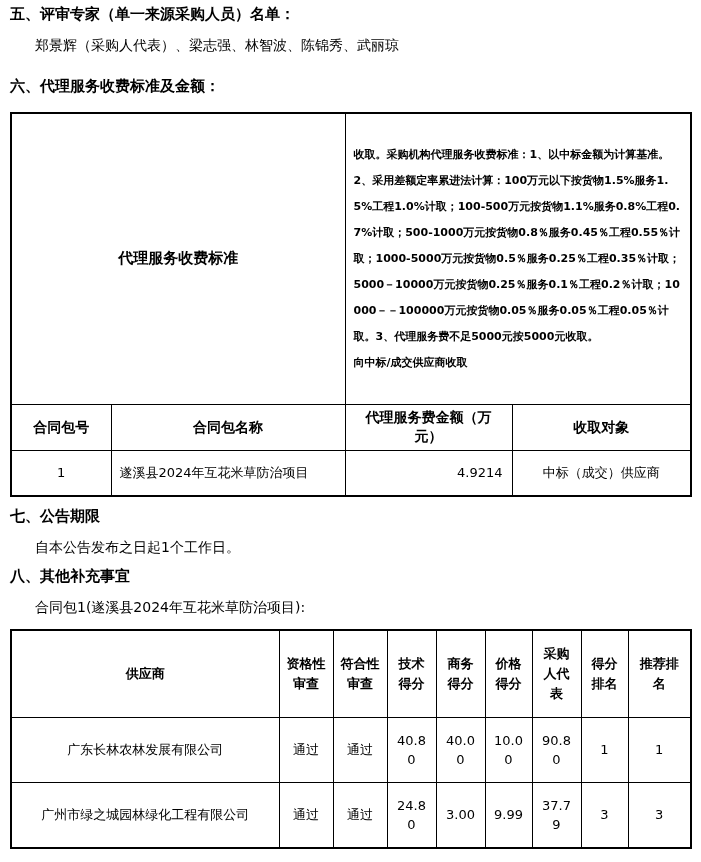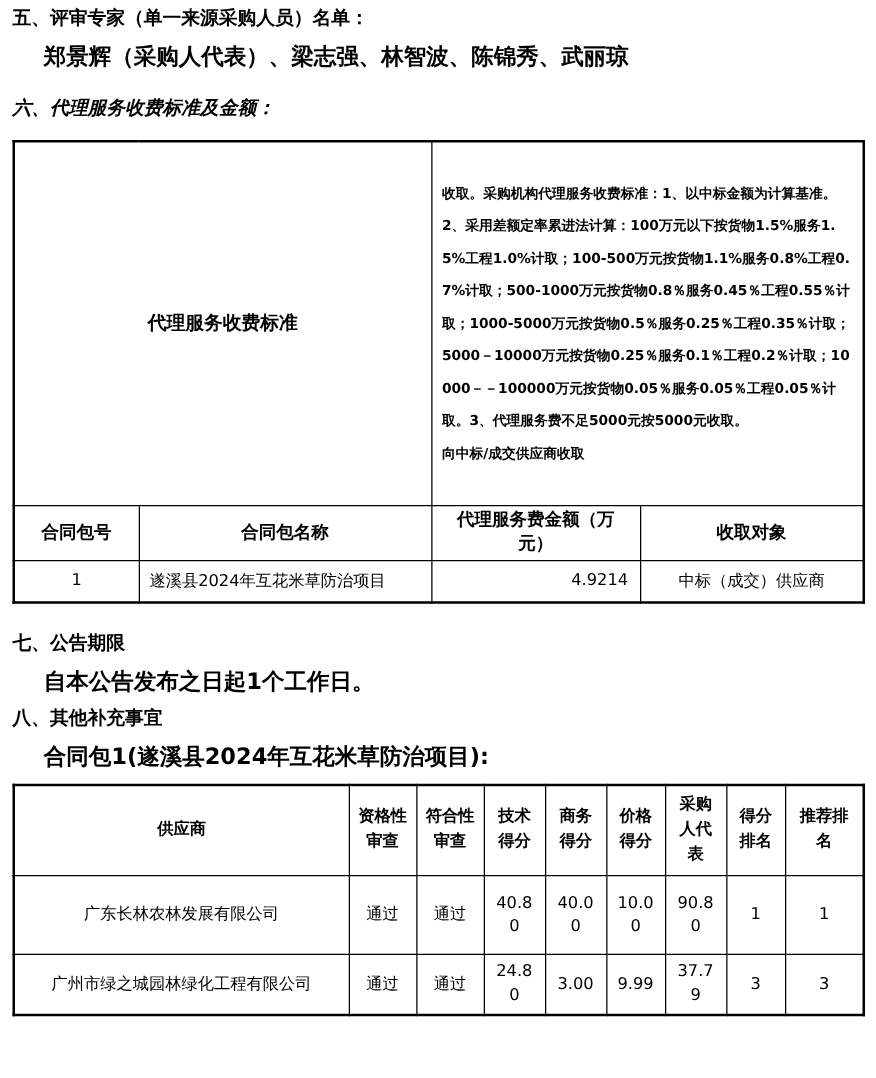--- a/index.html
+++ b/index.html
@@ -15,41 +15,40 @@
     padding: 5px 11px 0 10px;
     overflow: hidden;
   }
   .heading {
     font-size: 15px;
     font-weight: bold;
     line-height: 19px;
     margin: 0;
   }
   .para {
-    font-size: 18px;
+    font-size: 14px;
     line-height: 15px;
     margin: 0;
     padding-left: 25px;
-    font-weight: bold;
   }
   .mt14 { margin-top: 14px; }
   .mt16 { margin-top: 16px; }
   .mt20 { margin-top: 12px; }
-  .mt22 { margin-top: 22px; }
-  .mt24 { margin-top: 24px; font-style: italic; }
+  .mt22 { margin-top: 10px; }
+  .mt24 { margin-top: 24px; }
 
   table {
     border-collapse: collapse;
     table-layout: fixed;
     width: 680px;
     border: 2px solid #000;
   }
   td, th {
     border: 1px solid #000;
-    padding: 0 7px;
+    padding: 13px 7px;
     text-align: center;
     vertical-align: middle;
     font-size: 13px;
     font-weight: normal;
     overflow: hidden;
   }
 
   
   .fee-standard-label {
     font-size: 15px;

